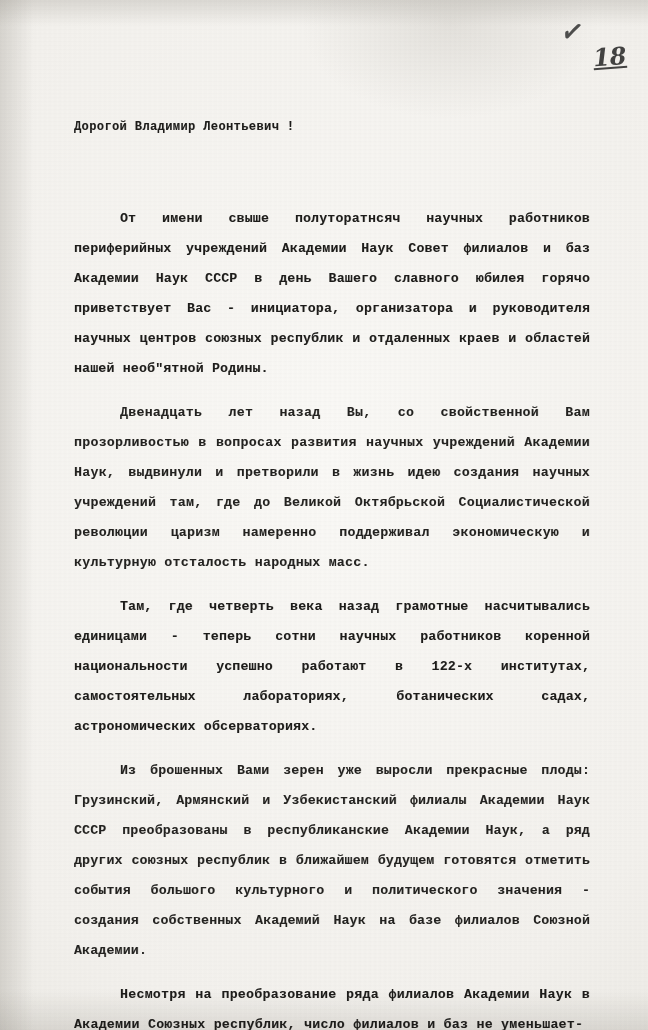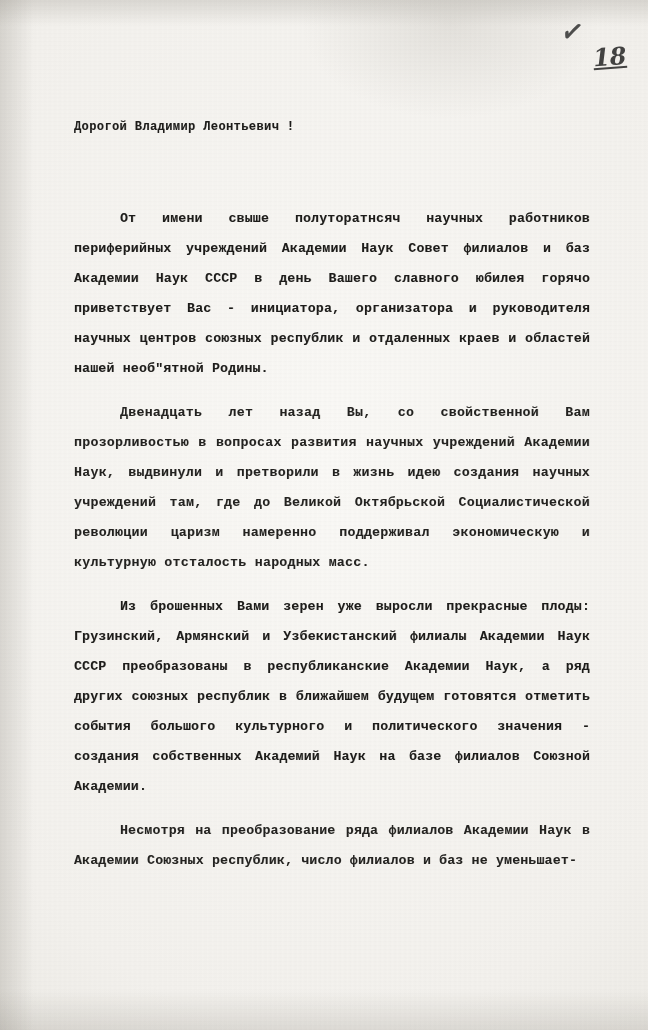--- a/index.html
+++ b/index.html
@@ -125,16 +125,17 @@
   <div class="smudge-a"></div>
 
   <div class="handmark tick">✓</div>
   <div class="handmark folio">18</div>
 
   <div class="typescript">
     <p class="salutation">Дорогой Владимир Леонтьевич !</p>
 
     <p class="para">От имени свыше полуторатнсяч научных работников периферийных учреждений Академии Наук Совет филиалов и баз Академии Наук СССР в день Вашего славного юбилея горячо приветствует Вас - инициатора, организатора и руководителя научных центров союзных республик и отдаленных краев и областей нашей необ"ятной Родины.</p>
     <p class="para">Двенадцать лет назад Вы, со свойственной Вам прозорливостью в вопросах развития научных учреждений Академии Наук, выдвинули и претворили в жизнь идею создания научных учреждений там, где до Великой Октябрьской Социалистической революции  царизм намеренно поддерживал экономическую и культурную отсталость народных масс.</p>
+    <p class="para">Там, где четверть века назад грамотные насчитывались единицами - теперь сотни научных работников коренной национальности успешно работают в 122-х институтах, самостоятельных лабораториях, ботанических садах, астрономических обсерваториях.</p>
     <p class="para">Из брошенных Вами зерен уже выросли прекрасные плоды: Грузинский, Армянский и Узбекистанский филиалы Академии Наук СССР преобразованы в республиканские Академии Наук, а ряд других союзных республик в ближайшем будущем готовятся отметить события большого культурного и политического значения - создания собственных Академий Наук на базе филиалов Союзной Академии.</p>
     <p class="para">Несмотря на преобразование ряда филиалов Академии Наук в Академии Союзных республик, число филиалов и баз не уменьшает-</p>
   </div>
 </div>
 
 </body></html>

